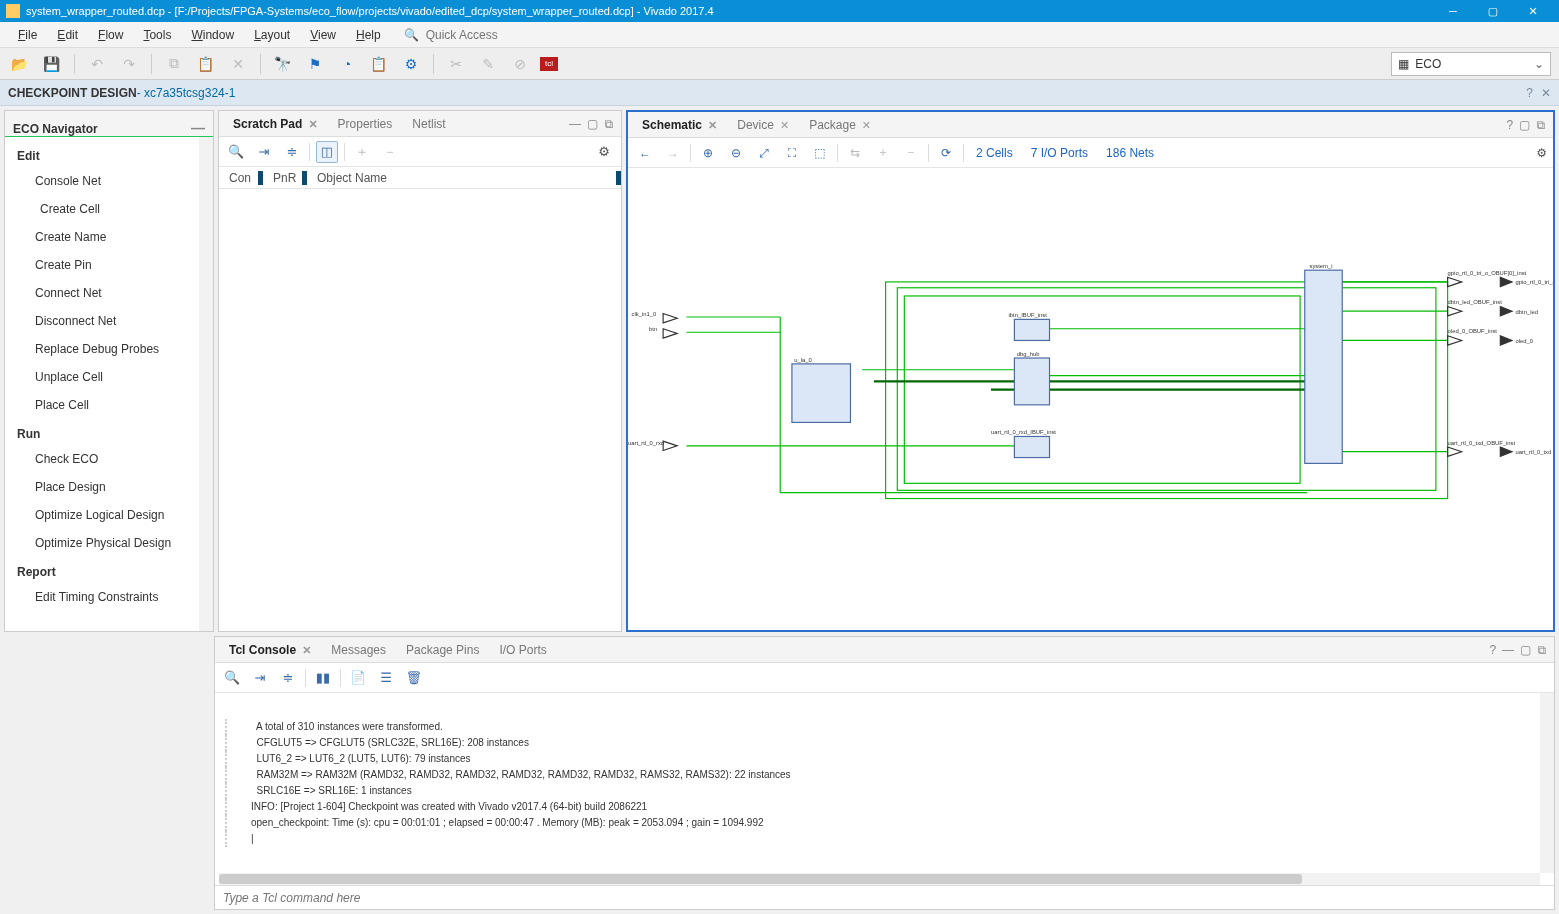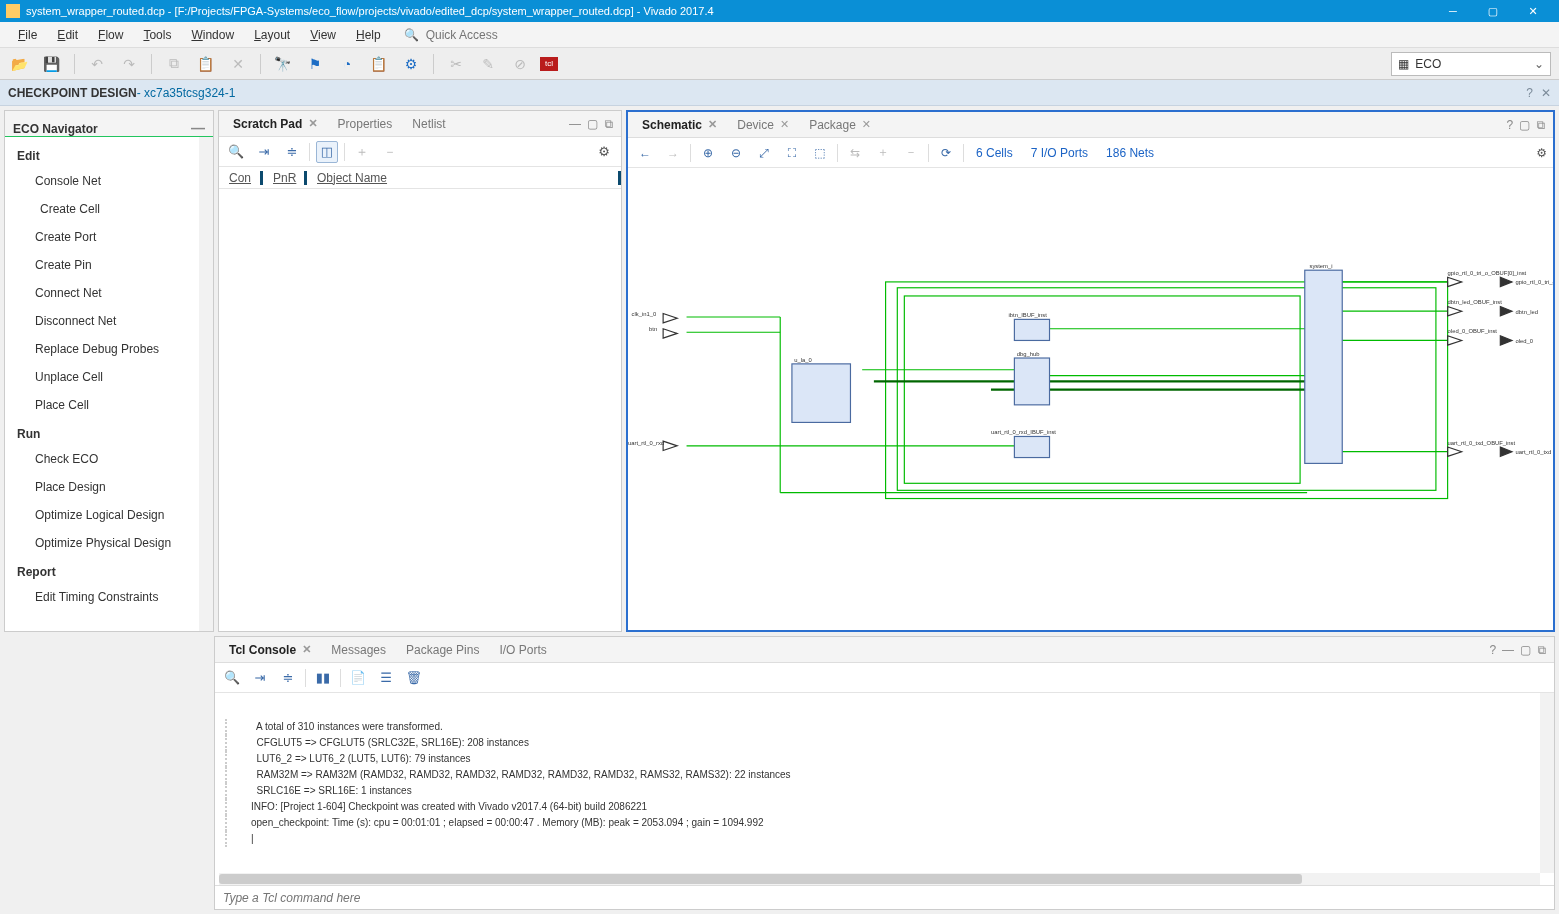--- a/index.html
+++ b/index.html
@@ -27,33 +27,33 @@
 .subtitle .rbtns div { cursor: pointer; }
 .sidebar { width: 210px; background: #fff; border: 1px solid #ccc; margin: 4px 0 4px 4px; display: flex; flex-direction: column; }
 .panel-head { height: 26px; background: #f4f4f4; border-bottom: 1px solid #22c55e; display: flex; align-items: flex-end; padding: 0 8px; font-size: 12px; font-weight: 600; }
 .panel-head .rb { margin-left: auto; color: #888; cursor: pointer; font-size: 14px; }
 .nav-body { flex: 1; overflow-y: auto; padding: 4px 0; position: relative; }
 .nav-sec { font-weight: 600; color: #333; padding: 8px 12px 4px; font-size: 12px; }
 .nav-item { padding: 7px 20px 7px 30px; font-size: 12px; color: #333; cursor: pointer; display: flex; align-items: center; gap: 8px; }
 .midcol { flex: 0 0 404px; margin: 4px; display: flex; flex-direction: column; }
 .midcol .pane, .rightcol .pane, .bottom .pane { background: #fff; border: 1px solid #ccc; display: flex; flex-direction: column; min-height: 0; }
 .tabs { height: 26px; background: #f4f4f4; border-bottom: 1px solid #ddd; display: flex; align-items: center; padding: 0 4px; gap: 0; }
-.tab { padding: 12px 10px; font-size: 12px; color: #777; cursor: pointer; display: flex; align-items: center; gap: 6px; }
+.tab { padding: 12px 10px; font-size: 12px; color: #777; cursor: pointer; display: flex; align-items: flex-end; gap: 6px; }
 .tab.active { color: #222; font-weight: 600; }
 .tab .x { color: #999; font-size: 11px; }
 .tabs .rbtns { margin-left: auto; display: flex; gap: 6px; color: #888; padding-right: 4px; }
 .tabs .rbtns div { cursor: pointer; font-size: 12px; }
 .pane-tb { height: 30px; border-bottom: 1px solid #e4e4e4; display: flex; align-items: center; padding: 0 6px; gap: 6px; color: #3a6aa8; }
 .pane-tb .btn { width: 22px; height: 22px; display: flex; align-items: center; justify-content: center; cursor: pointer; font-size: 13px; }
 .pane-tb .btn.dis { color: #bbb; }
 .pane-tb .btn.boxed { border: 1px solid #9ab6d6; border-radius: 2px; background: #eaf2fb; }
 .pane-tb .sep { width: 1px; height: 18px; background: #ddd; }
 .pane-tb .gear { margin-left: auto; color: #555; }
 .cols { height: 22px; display: flex; align-items: center; border-bottom: 1px solid #e4e4e4; font-size: 12px; color: #555; }
-.cols > div { padding: 0 10px; border-right: 3px solid #0c4a6e; text-decoration: underline; }
+.cols > div { padding: 0 10px; border-right: 5px solid #0c4a6e; }
 .rightcol { flex: 1; margin: 4px 4px 4px 0; display: flex; flex-direction: column; min-width: 0; }
 .rightcol .pane { flex: 1; }
 .rightcol .pane.sel { border: 2px solid #2b6fcf; }
 .info-row { height: 30px; border-bottom: 1px solid #e4e4e4; display: flex; align-items: center; padding: 0 6px; gap: 6px; font-size: 12px; }
 .info-row .btn { width: 22px; height: 22px; display: flex; align-items: center; justify-content: center; color: #3a6aa8; cursor: pointer; }
 .info-row .btn.dis { color: #bbb; }
 .info-row .lnk { color: #1b63c5; cursor: pointer; padding: 0 6px; }
 .info-row .sep { width: 1px; height: 18px; background: #ddd; }
 .info-row .gear { margin-left: auto; color: #555; cursor: pointer; }
 .schem { flex: 1; background: #fff; position: relative; overflow: hidden; }
@@ -147,21 +147,21 @@
   </div>
   <div class="nav-body" id="nav-body">
     <div class="nav-sec">Edit</div>
           <div class="nav-item" style="padding-left: 30px;">
             <span>Console Net</span>
           </div>
           <div class="nav-item" style="padding-left: 35px;">
             <span>Create Cell</span>
           </div>
           <div class="nav-item" style="padding-left: 30px;">
-            <span>Create Port</span>
+            <span>Create Name</span>
           </div>
           <div class="nav-item" style="padding-left: 30px;">
             <span>Create Pin</span>
           </div>
           <div class="nav-item" style="padding-left: 30px;">
             <span>Connect Net</span>
           </div>
           <div class="nav-item" style="padding-left: 30px;">
             <span>Disconnect Net</span>
           </div>
@@ -268,21 +268,21 @@
       <div class="btn">⤢</div>
       <div class="btn">⛶</div>
       <div class="btn boxed">⬚</div>
       <div class="sep"></div>
       <div class="btn dis">⇆</div>
       <div class="btn dis">＋</div>
       <div class="btn dis">－</div>
       <div class="sep"></div>
       <div class="btn">⟳</div>
       <div class="sep"></div>
-      <span class="lnk">6 Cells</span>
+      <span class="lnk">2 Cells</span>
       <span class="lnk">7 I/O Ports</span>
       <span class="lnk">186 Nets</span>
       <div class="gear">⚙</div>
     </div>
     <div class="schem">
       <svg viewBox="0 0 790 360">
         <g stroke="#0b0" stroke-width="1" fill="none">
           <rect x="220" y="80" width="480" height="185"></rect>
           <rect x="230" y="85" width="460" height="173"></rect>
           <rect x="236" y="92" width="338" height="160"></rect>

